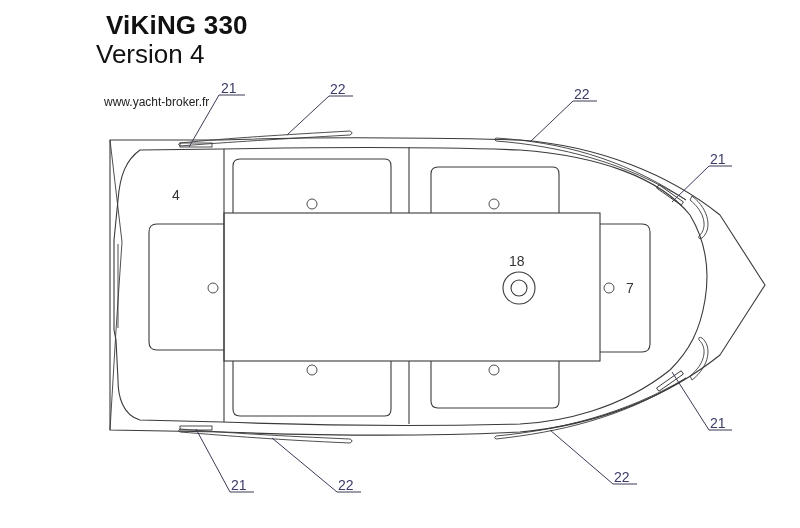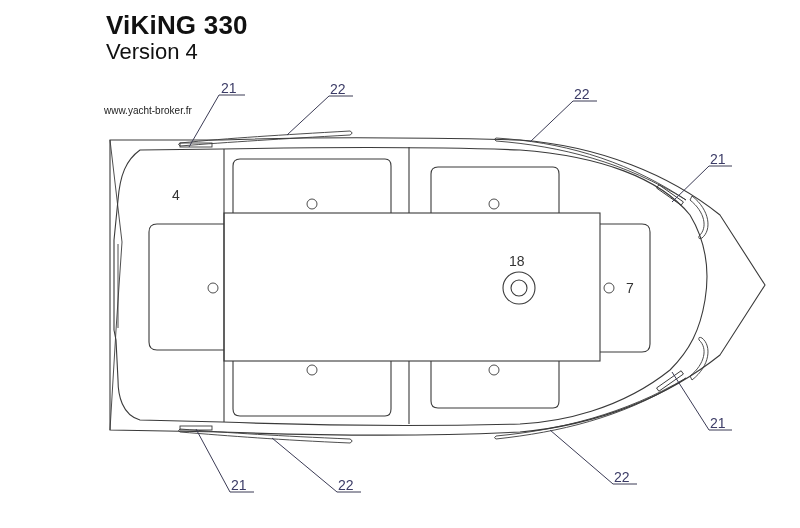--- a/index.html
+++ b/index.html
@@ -1,19 +1,19 @@
 <!DOCTYPE html>
 <html><head>
 <meta charset="utf-8">
 <style>
   html, body { margin:0; padding:0; background:#ffffff; }
   body { width:800px; height:528px; position:relative; overflow:hidden; font-family:"Liberation Sans", sans-serif; }
   .title { position:absolute; left:106px; top:10px; font-size:26px; font-weight:bold; color:#111; letter-spacing:0.2px; }
-  .subtitle { position:absolute; left:106px; top:39px; font-size:22px; color:#111; }
-  .website { position:absolute; left:104px; top:95px; font-size:10px; color:#222;margin-top:10px; }
+  .subtitle { position:absolute; left:96px; top:39px; font-size:26px; color:#111; }
+  .website { position:absolute; left:104px; top:95px; font-size:12px; color:#222; }
   svg { position:absolute; left:0; top:0; }
   .ln { fill:none; stroke:#3a3a3a; stroke-width:1.1; }
   .thin { fill:none; stroke:#3a3a3a; stroke-width:0.9; }
   .callout { fill:none; stroke:#3b3b55; stroke-width:1; }
   .lbl { font-family:"Liberation Sans", sans-serif; font-size:14px; fill:#3b3b66; }
   .num { font-family:"Liberation Sans", sans-serif; font-size:14px; fill:#333; }
 </style>
 </head>
 <body>
 

